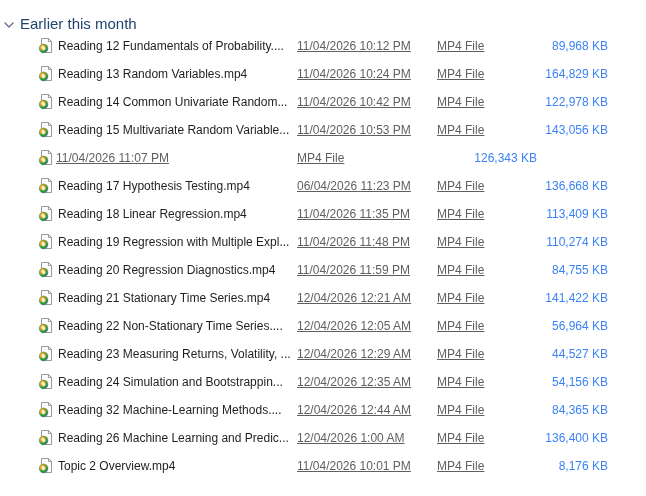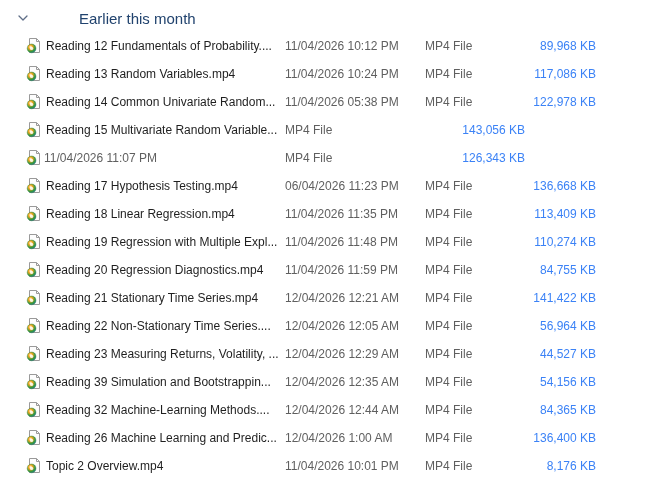--- a/index.html
+++ b/index.html
@@ -12,46 +12,45 @@
   }
   .explorer-pane {
     width: 646px;
     height: 496px;
     background: #ffffff;
     padding-top: 4px;
     position: relative;
   }
   .group-header {
     display: flex;
-    align-items: center;
+    align-items: flex-end;
     height: 28px;
-    padding-left: 16px;
+    padding-left: 2px;
     cursor: default;
     user-select: none;
-    gap: 45px;
   }
   .group-chevron {
     width: 14px;
     height: 14px;
     display: inline-flex;
     align-items: center;
     justify-content: center;
     margin-right: 4px;
   }
   .group-label {
     font-size: 15px;
     color: #21436e;
   }
   .file-list { width: 100%; }
   .row {
     display: grid;
     grid-template-columns: 18px 241px 140px 100px 71px;
     align-items: center;
     height: 28px;
-    padding-left: 26px;
+    padding-left: 38px;
     font-size: 12px;
     cursor: default;
     user-select: none;
   }
   .cell-icon {
     width: 16px;
     height: 16px;
     display: inline-flex;
     align-items: center;
     justify-content: center;
@@ -59,20 +58,21 @@
   .cell-name {
     color: #1f1f1f;
     white-space: nowrap;
     overflow: hidden;
     padding-left: 2px;
   }
   .cell-date, .cell-type {
     color: #5f5f5f;
     white-space: nowrap;
     overflow: hidden;
+    text-decoration: underline;
   }
   .cell-size {
     color: #3b82f6;
     white-space: nowrap;
     text-align: right;
   }
   .defs-holder { position: absolute; width: 0; height: 0; overflow: hidden; }
 </style>
 </head>
 <body>
@@ -120,48 +120,49 @@
       <svg width="16" height="16" viewBox="0 0 16 16">
         <path d="M3.5 0.5 H10.5 L13.5 3.5 V14.5 H3.5 Z" fill="#fdfdfd" stroke="#9a9a9a" stroke-width="1"></path>
         <path d="M10.5 0.5 V3.5 H13.5" fill="none" stroke="#9a9a9a" stroke-width="1"></path>
         <circle cx="5.6" cy="10.4" r="4.4" fill="url(#orbGrad)" stroke="#2f7d35" stroke-width="0.4"></circle>
         <circle cx="5.6" cy="10.4" r="1.6" fill="#ffffff" opacity="0.85"></circle>
       </svg>
     </span>
     <span class="cell-name">Reading 13 Random Variables.mp4</span>
     <span class="cell-date">11/04/2026 10:24 PM</span>
     <span class="cell-type">MP4 File</span>
-    <span class="cell-size">117,086 KB</span>
+    <span class="cell-size">164,829 KB</span>
   </div>
 
   <div class="row">
     <span class="cell-icon">
       <svg width="16" height="16" viewBox="0 0 16 16">
         <path d="M3.5 0.5 H10.5 L13.5 3.5 V14.5 H3.5 Z" fill="#fdfdfd" stroke="#9a9a9a" stroke-width="1"></path>
         <path d="M10.5 0.5 V3.5 H13.5" fill="none" stroke="#9a9a9a" stroke-width="1"></path>
         <circle cx="5.6" cy="10.4" r="4.4" fill="url(#orbGrad)" stroke="#2f7d35" stroke-width="0.4"></circle>
         <circle cx="5.6" cy="10.4" r="1.6" fill="#ffffff" opacity="0.85"></circle>
       </svg>
     </span>
     <span class="cell-name">Reading 14 Common Univariate Random...</span>
-    <span class="cell-date">11/04/2026 05:38 PM</span>
+    <span class="cell-date">11/04/2026 10:42 PM</span>
     <span class="cell-type">MP4 File</span>
     <span class="cell-size">122,978 KB</span>
   </div>
 
   <div class="row">
     <span class="cell-icon">
       <svg width="16" height="16" viewBox="0 0 16 16">
         <path d="M3.5 0.5 H10.5 L13.5 3.5 V14.5 H3.5 Z" fill="#fdfdfd" stroke="#9a9a9a" stroke-width="1"></path>
         <path d="M10.5 0.5 V3.5 H13.5" fill="none" stroke="#9a9a9a" stroke-width="1"></path>
         <circle cx="5.6" cy="10.4" r="4.4" fill="url(#orbGrad)" stroke="#2f7d35" stroke-width="0.4"></circle>
         <circle cx="5.6" cy="10.4" r="1.6" fill="#ffffff" opacity="0.85"></circle>
       </svg>
     </span>
     <span class="cell-name">Reading 15 Multivariate Random Variable...</span>
+    <span class="cell-date">11/04/2026 10:53 PM</span>
     <span class="cell-type">MP4 File</span>
     <span class="cell-size">143,056 KB</span>
   </div>
 
   <div class="row">
     <span class="cell-icon">
       <svg width="16" height="16" viewBox="0 0 16 16">
         <path d="M3.5 0.5 H10.5 L13.5 3.5 V14.5 H3.5 Z" fill="#fdfdfd" stroke="#9a9a9a" stroke-width="1"></path>
         <path d="M10.5 0.5 V3.5 H13.5" fill="none" stroke="#9a9a9a" stroke-width="1"></path>
         <circle cx="5.6" cy="10.4" r="4.4" fill="url(#orbGrad)" stroke="#2f7d35" stroke-width="0.4"></circle>
@@ -280,21 +281,21 @@
 
   <div class="row">
     <span class="cell-icon">
       <svg width="16" height="16" viewBox="0 0 16 16">
         <path d="M3.5 0.5 H10.5 L13.5 3.5 V14.5 H3.5 Z" fill="#fdfdfd" stroke="#9a9a9a" stroke-width="1"></path>
         <path d="M10.5 0.5 V3.5 H13.5" fill="none" stroke="#9a9a9a" stroke-width="1"></path>
         <circle cx="5.6" cy="10.4" r="4.4" fill="url(#orbGrad)" stroke="#2f7d35" stroke-width="0.4"></circle>
         <circle cx="5.6" cy="10.4" r="1.6" fill="#ffffff" opacity="0.85"></circle>
       </svg>
     </span>
-    <span class="cell-name">Reading 39 Simulation and Bootstrappin...</span>
+    <span class="cell-name">Reading 24 Simulation and Bootstrappin...</span>
     <span class="cell-date">12/04/2026 12:35 AM</span>
     <span class="cell-type">MP4 File</span>
     <span class="cell-size">54,156 KB</span>
   </div>
 
   <div class="row">
     <span class="cell-icon">
       <svg width="16" height="16" viewBox="0 0 16 16">
         <path d="M3.5 0.5 H10.5 L13.5 3.5 V14.5 H3.5 Z" fill="#fdfdfd" stroke="#9a9a9a" stroke-width="1"></path>
         <path d="M10.5 0.5 V3.5 H13.5" fill="none" stroke="#9a9a9a" stroke-width="1"></path>

